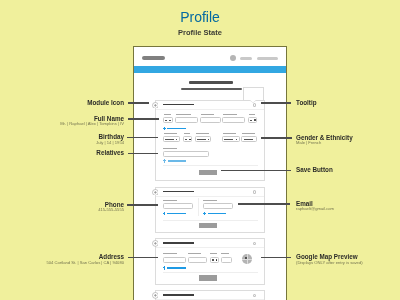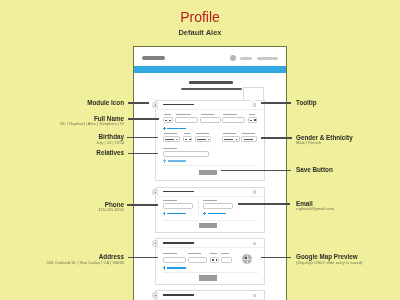--- a/index.html
+++ b/index.html
@@ -1,17 +1,17 @@
 <!DOCTYPE html>
 <html><head>
 <meta charset="utf-8">
 <style>
   html,body{margin:0;padding:0;}
   body{width:400px;height:300px;background:#f0f09c;font-family:"Liberation Sans",sans-serif;overflow:hidden;position:relative;}
-  .title{position:absolute;left:0;right:0;top:9px;text-align:center;font-size:14px;color:#b91c1c;}
+  .title{position:absolute;left:0;right:0;top:9px;text-align:center;font-size:14px;color:#0369a1;}
   .subtitle{position:absolute;left:0;right:0;top:28px;text-align:center;font-size:7.5px;font-weight:bold;color:#3c3c35;}
 
   #panel{position:absolute;left:133px;top:46px;width:154px;height:254px;background:#fff;border:1px solid #76763c;border-bottom:none;box-sizing:border-box;overflow:hidden;}
   .pill{position:absolute;background:#808080;border-radius:2px;}
   .pill.light{background:#c9c9c9;}
   .dot{position:absolute;border-radius:50%;background:#b5b5b5;}
   .bluebar{position:absolute;left:0;width:100%;top:19.2px;height:7.3px;background:#32a7e2;}
   .hline{position:absolute;border-radius:1px;}
 
   .card{position:absolute;background:#fff;border:1px solid #dcdcdc;box-sizing:border-box;}
@@ -40,21 +40,21 @@
   .ttpt svg{display:block;}
 
   .ann-lbl{position:absolute;font-size:6.3px;font-weight:bold;color:#2b2b28;white-space:nowrap;}
   .ann-sub{position:absolute;font-size:4.15px;color:#74744f;white-space:nowrap;}
   .leader{position:absolute;height:1.6px;background:#4d4d4d;}
 </style>
 </head>
 <body>
 
 <div class="title">Profile</div>
-<div class="subtitle">Default Alex</div>
+<div class="subtitle">Profile State</div>
 
 <div id="panel">
   <div class="pill" style="left:8.3px;top:9.4px;width:23.2px;height:3.9px;"></div>
   <div class="dot" style="left:95.6px;top:7.6px;width:6.8px;height:6.8px;"></div>
   <div class="pill light" style="left:106.1px;top:9.7px;width:11.7px;height:3.3px;"></div>
   <div class="pill light" style="left:123.3px;top:9.7px;width:20.3px;height:3.3px;"></div>
   <div class="bluebar"></div>
   <div class="hline" style="left:55px;top:34px;width:44px;height:3px;background:#4e4e4e;"></div>
   <div class="hline" style="left:47px;top:41px;width:61px;height:1.6px;background:#5c5c5c;"></div>
   <div id="cards">

